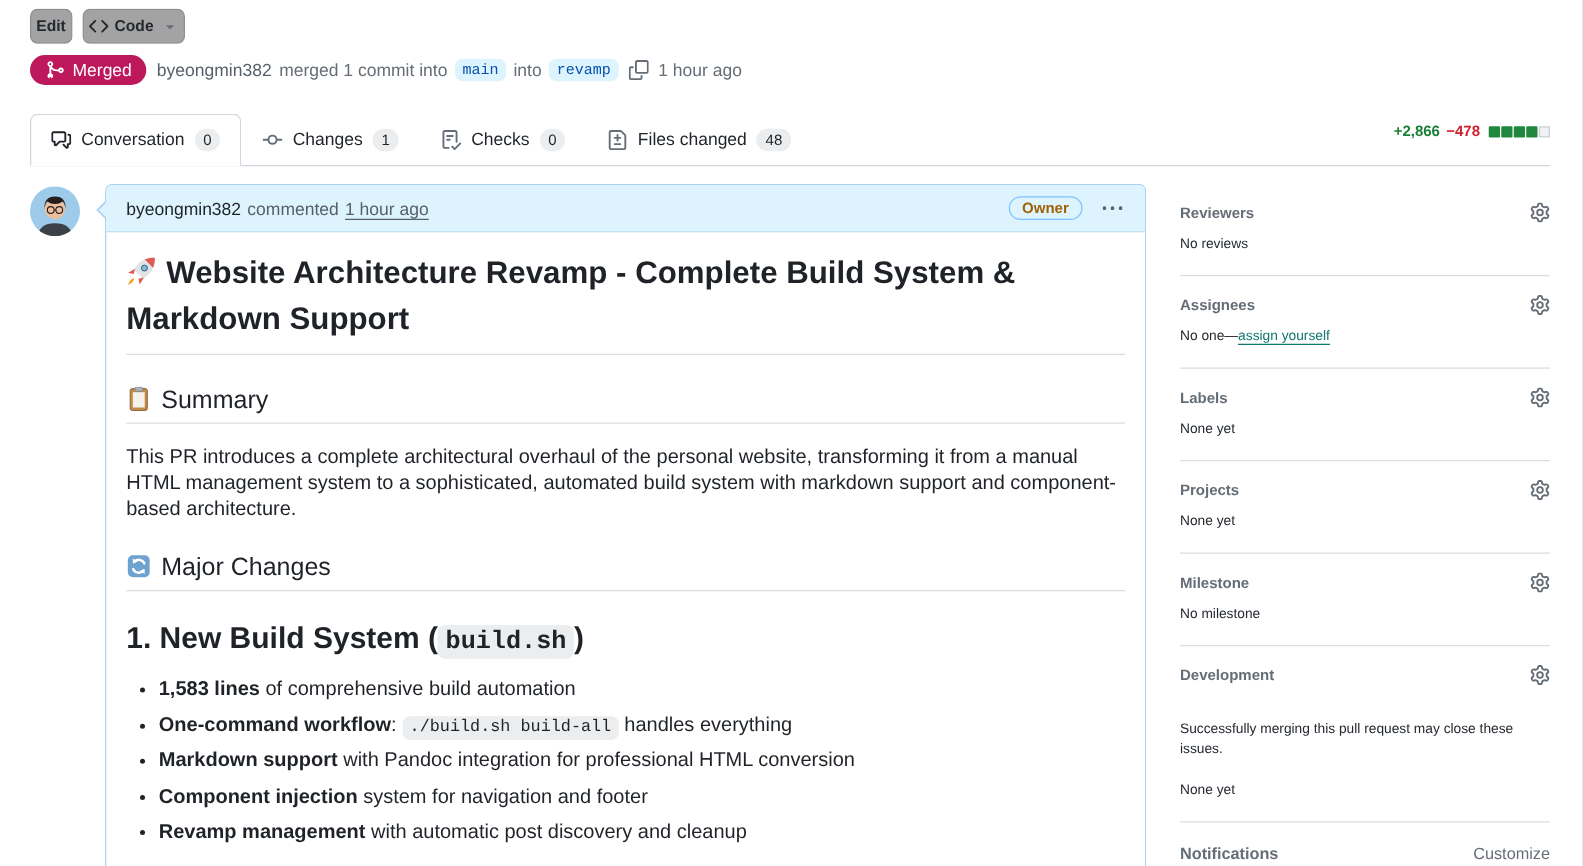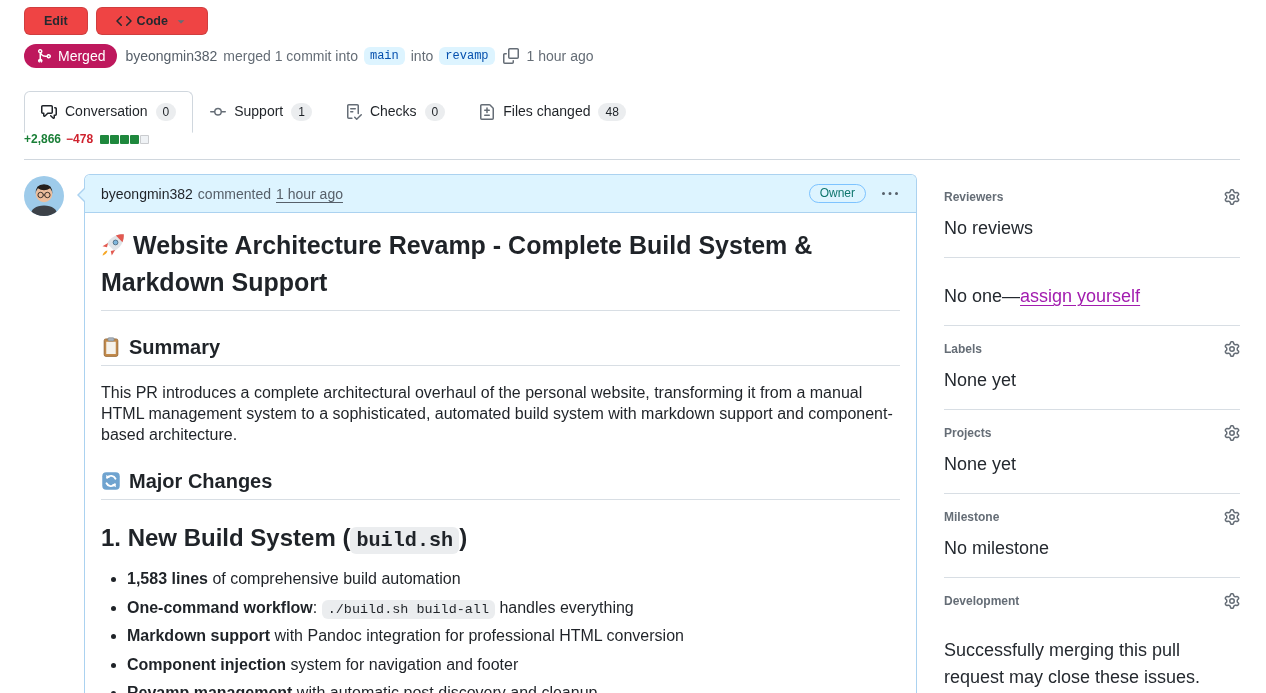--- a/index.html
+++ b/index.html
@@ -9,23 +9,23 @@
     color:#1f2328; font-family:"Liberation Sans","DejaVu Sans",sans-serif;
   }
   .page { padding:0 26px 0 24px; }
 
   
   .pr-header { display:flex; justify-content:space-between; align-items:flex-start; padding-top:4px; }
   .pr-title { font-size:26px; font-weight:400; margin:0; line-height:1.25; letter-spacing:-0.2px; }
   .pr-number { color:#656d76; }
   .actions { display:flex; gap:8px; padding-top:3px; }
   .btn {
-    display:inline-flex; align-items:center; gap:5px; background:#ef4444;
+    display:inline-flex; align-items:center; gap:5px; background:#a3a3a3;
     border:1px solid rgba(31,35,40,0.15); border-radius:6px; height:28px;
-    padding:0 19px; font-size:12.5px; font-weight:600; color:#24292f;
+    padding:0 4px; font-size:12.5px; font-weight:600; color:#24292f;
     cursor:pointer; font-family:inherit; line-height:1;
   }
   .btn .ic { fill:#24292f; }
   .btn .caret { fill:#656d76; margin-left:1px; }
 
   
   .status-row { display:flex; align-items:center; gap:8px; margin-top:9px; font-size:14px; color:#656d76; flex-wrap:nowrap; }
   .merged-badge {
     display:inline-flex; align-items:center; gap:6px; background:#be185d; color:#fff;
     border-radius:2em; padding:0 12px; height:24px; font-size:14px; font-weight:500; border:none; cursor:default;
@@ -34,21 +34,21 @@
   .status-text { display:inline-flex; align-items:center; gap:6px; }
   .author-login { font-weight:400; color:#57606a; text-decoration:none; }
   .branch-label {
     font-family:"Liberation Mono","DejaVu Sans Mono",monospace; font-size:12px;
     color:#0550ae; background:#ddf4ff; border-radius:6px; padding:2px 6px; text-decoration:none;
   }
   .copy-btn { background:none; border:none; padding:0 2px; cursor:pointer; display:inline-flex; }
   .copy-btn svg { fill:#656d76; }
 
   
-  .tab-nav { display:flex; justify-content:space-between; align-items:flex-start; border-bottom:1px solid #d0d7de; margin-top:23px;flex-direction:column; }
+  .tab-nav { display:flex; justify-content:space-between; align-items:center; border-bottom:1px solid #d0d7de; margin-top:23px; }
   .tab-list { display:flex; }
   .tab {
     display:inline-flex; align-items:center; gap:8px; padding:9px 16px 10px; font-size:14px;
     color:#1f2328; text-decoration:none; border:1px solid transparent;
     border-radius:6px 6px 0 0; margin-bottom:-1px; line-height:21px;
   }
   .tab svg { fill:#656d76; flex:none; }
   .tab.active { background:#fff; border-color:#d0d7de; border-bottom-color:#fff; }
   .tab.active svg { fill:#1f2328; }
   .counter { background:rgba(175,184,193,0.25); border-radius:2em; padding:0 7px; font-size:12px; line-height:18px; color:#1f2328; }
@@ -74,49 +74,49 @@
     content:""; position:absolute; top:12.5px; left:-6.5px;
     border-style:solid; border-width:7.5px 7.5px 7.5px 0; border-color:transparent #ddf4ff transparent transparent;
   }
   .comment-header {
     background:#ddf4ff; border-bottom:1px solid #abd2f0; border-radius:5px 5px 0 0;
     padding:9px 16px; display:flex; align-items:center; gap:5px; font-size:14px; color:#57606a;
   }
   .comment-header .author-login { color:#1f2328; }
   .timestamp-link { color:#57606a; text-decoration:underline; text-underline-offset:3px; }
   .header-right { margin-left:auto; display:flex; align-items:center; gap:14px; }
-  .owner-badge { border:1px solid rgba(84,174,255,0.7); border-radius:2em; padding:1px 10px 2px; font-size:12px; font-weight:400; color:#0f766e;text-align:right; }
+  .owner-badge { border:1px solid rgba(84,174,255,0.7); border-radius:2em; padding:1px 10px 2px; font-size:12px; font-weight:700; color:#a16207;text-align:right; }
   .kebab-btn { background:none; border:none; cursor:pointer; padding:0 2px; display:inline-flex; }
   .kebab-btn svg { fill:#57606a; }
 
   
   .comment-body { padding:8px 16px 16px; font-size:16px; color:#1f2328; }
   .markdown h1 { font-size:25px; font-weight:600; margin:8px 0 16px; padding-bottom:10px; border-bottom:1px solid #d8dee4; line-height:1.35; }
-  .markdown h2 { font-size:20px; font-weight:700; margin:24px 0 16px; padding-bottom:2px; border-bottom:1px solid #d8dee4; line-height:1.25; }
+  .markdown h2 { font-size:20px; font-weight:400; margin:24px 0 16px; padding-bottom:2px; border-bottom:1px solid #d8dee4; line-height:1.25; }
   .markdown h3 { font-size:24px; font-weight:600; margin:24px 0 16px; }
   .markdown p { margin:0 0 16px; line-height:1.33; }
   .markdown code {
     font-family:"Liberation Mono","DejaVu Sans Mono",monospace; font-size:84%;
     background:rgba(175,184,193,0.25); padding:2px 6px; border-radius:6px;
   }
   .markdown ul { margin:0 0 16px; padding-left:26px; }
   .markdown li { margin-top:7px; line-height:1.33; }
   .emoji-icon { display:inline-block; vertical-align:-3px; margin-right:8px; }
 
   
   .sidebar { width:296px; margin-left:27px; flex:none; }
   .sb-section { border-bottom:1px solid #d8dee4; padding:15px 0 16px; }
   .sb-section.last { border-bottom:none; padding-top:17px; }
   .sb-head { display:flex; justify-content:space-between; align-items:center; }
   .sb-title { font-weight:700; color:#656d76; font-size:12px; }
   .sb-section.last .sb-title { font-size:13px; }
   .gear-btn { background:none; border:none; padding:0; cursor:pointer; display:inline-flex; }
   .gear-btn svg { fill:#656d76; }
-  .sb-content { margin-top:10px; font-size:18px; color:#24292f; line-height:1.45; }
-  .assign-link { color:#a21caf; text-decoration:underline; text-underline-offset:3px; }
+  .sb-content { margin-top:10px; font-size:11px; color:#24292f; line-height:1.45; }
+  .assign-link { color:#0f766e; text-decoration:underline; text-underline-offset:3px; }
   .sb-note { margin:28px 0 0; }
   .sb-empty-gap { margin-top:17px; }
   .customize-link { font-size:13px; color:#656d76; text-decoration:none; }
 </style>
 </head>
 <body>
 
 <svg width="0" height="0" style="position:absolute" aria-hidden="true">
   <symbol id="i-git-merge" viewBox="0 0 16 16">
       <path d="M5.45 5.154A4.25 4.25 0 0 0 9.25 7.5h1.378a2.251 2.251 0 1 1 0 1.5H9.25A5.734 5.734 0 0 1 5 7.123v3.505a2.25 2.25 0 1 1-1.5 0V5.372a2.25 2.25 0 1 1 1.95-.218ZM4.25 13.5a.75.75 0 1 0 0 1.5.75.75 0 0 0 0-1.5Zm8.5-4.5a.75.75 0 1 0 0-1.5.75.75 0 0 0 0 1.5ZM5 3.25a.75.75 0 1 0 0 .005V3.25Z"></path>
@@ -217,21 +217,21 @@
         <svg width="16" height="16">
             <use href="#i-comment-discussion"></use>
           </svg>
         <span>Conversation</span>
           <span class="counter">0</span>
       </a>
       <a class="tab" href="#">
         <svg width="16" height="16">
             <use href="#i-git-commit"></use>
           </svg>
-        <span>Support</span>
+        <span>Changes</span>
           <span class="counter">1</span>
       </a>
       <a class="tab" href="#">
         <svg width="16" height="16">
             <use href="#i-checklist"></use>
           </svg>
         <span>Checks</span>
           <span class="counter">0</span>
       </a>
       <a class="tab" href="#">
@@ -329,20 +329,28 @@
           <button class="gear-btn">
               <svg width="16" height="16">
                 <use href="#i-gear"></use>
               </svg>
             </button>
         </div>
         <div class="sb-content">No reviews</div>
       </section>
 
       <section class="sb-section">
+        <div class="sb-head">
+          <span class="sb-title">Assignees</span>
+          <button class="gear-btn">
+              <svg width="16" height="16">
+                <use href="#i-gear"></use>
+              </svg>
+            </button>
+        </div>
         <div class="sb-content"><span>No one—</span><a class="assign-link" href="#">assign yourself</a></div>
       </section>
 
       <section class="sb-section">
         <div class="sb-head">
           <span class="sb-title">Labels</span>
           <button class="gear-btn">
               <svg width="16" height="16">
                 <use href="#i-gear"></use>
               </svg>

